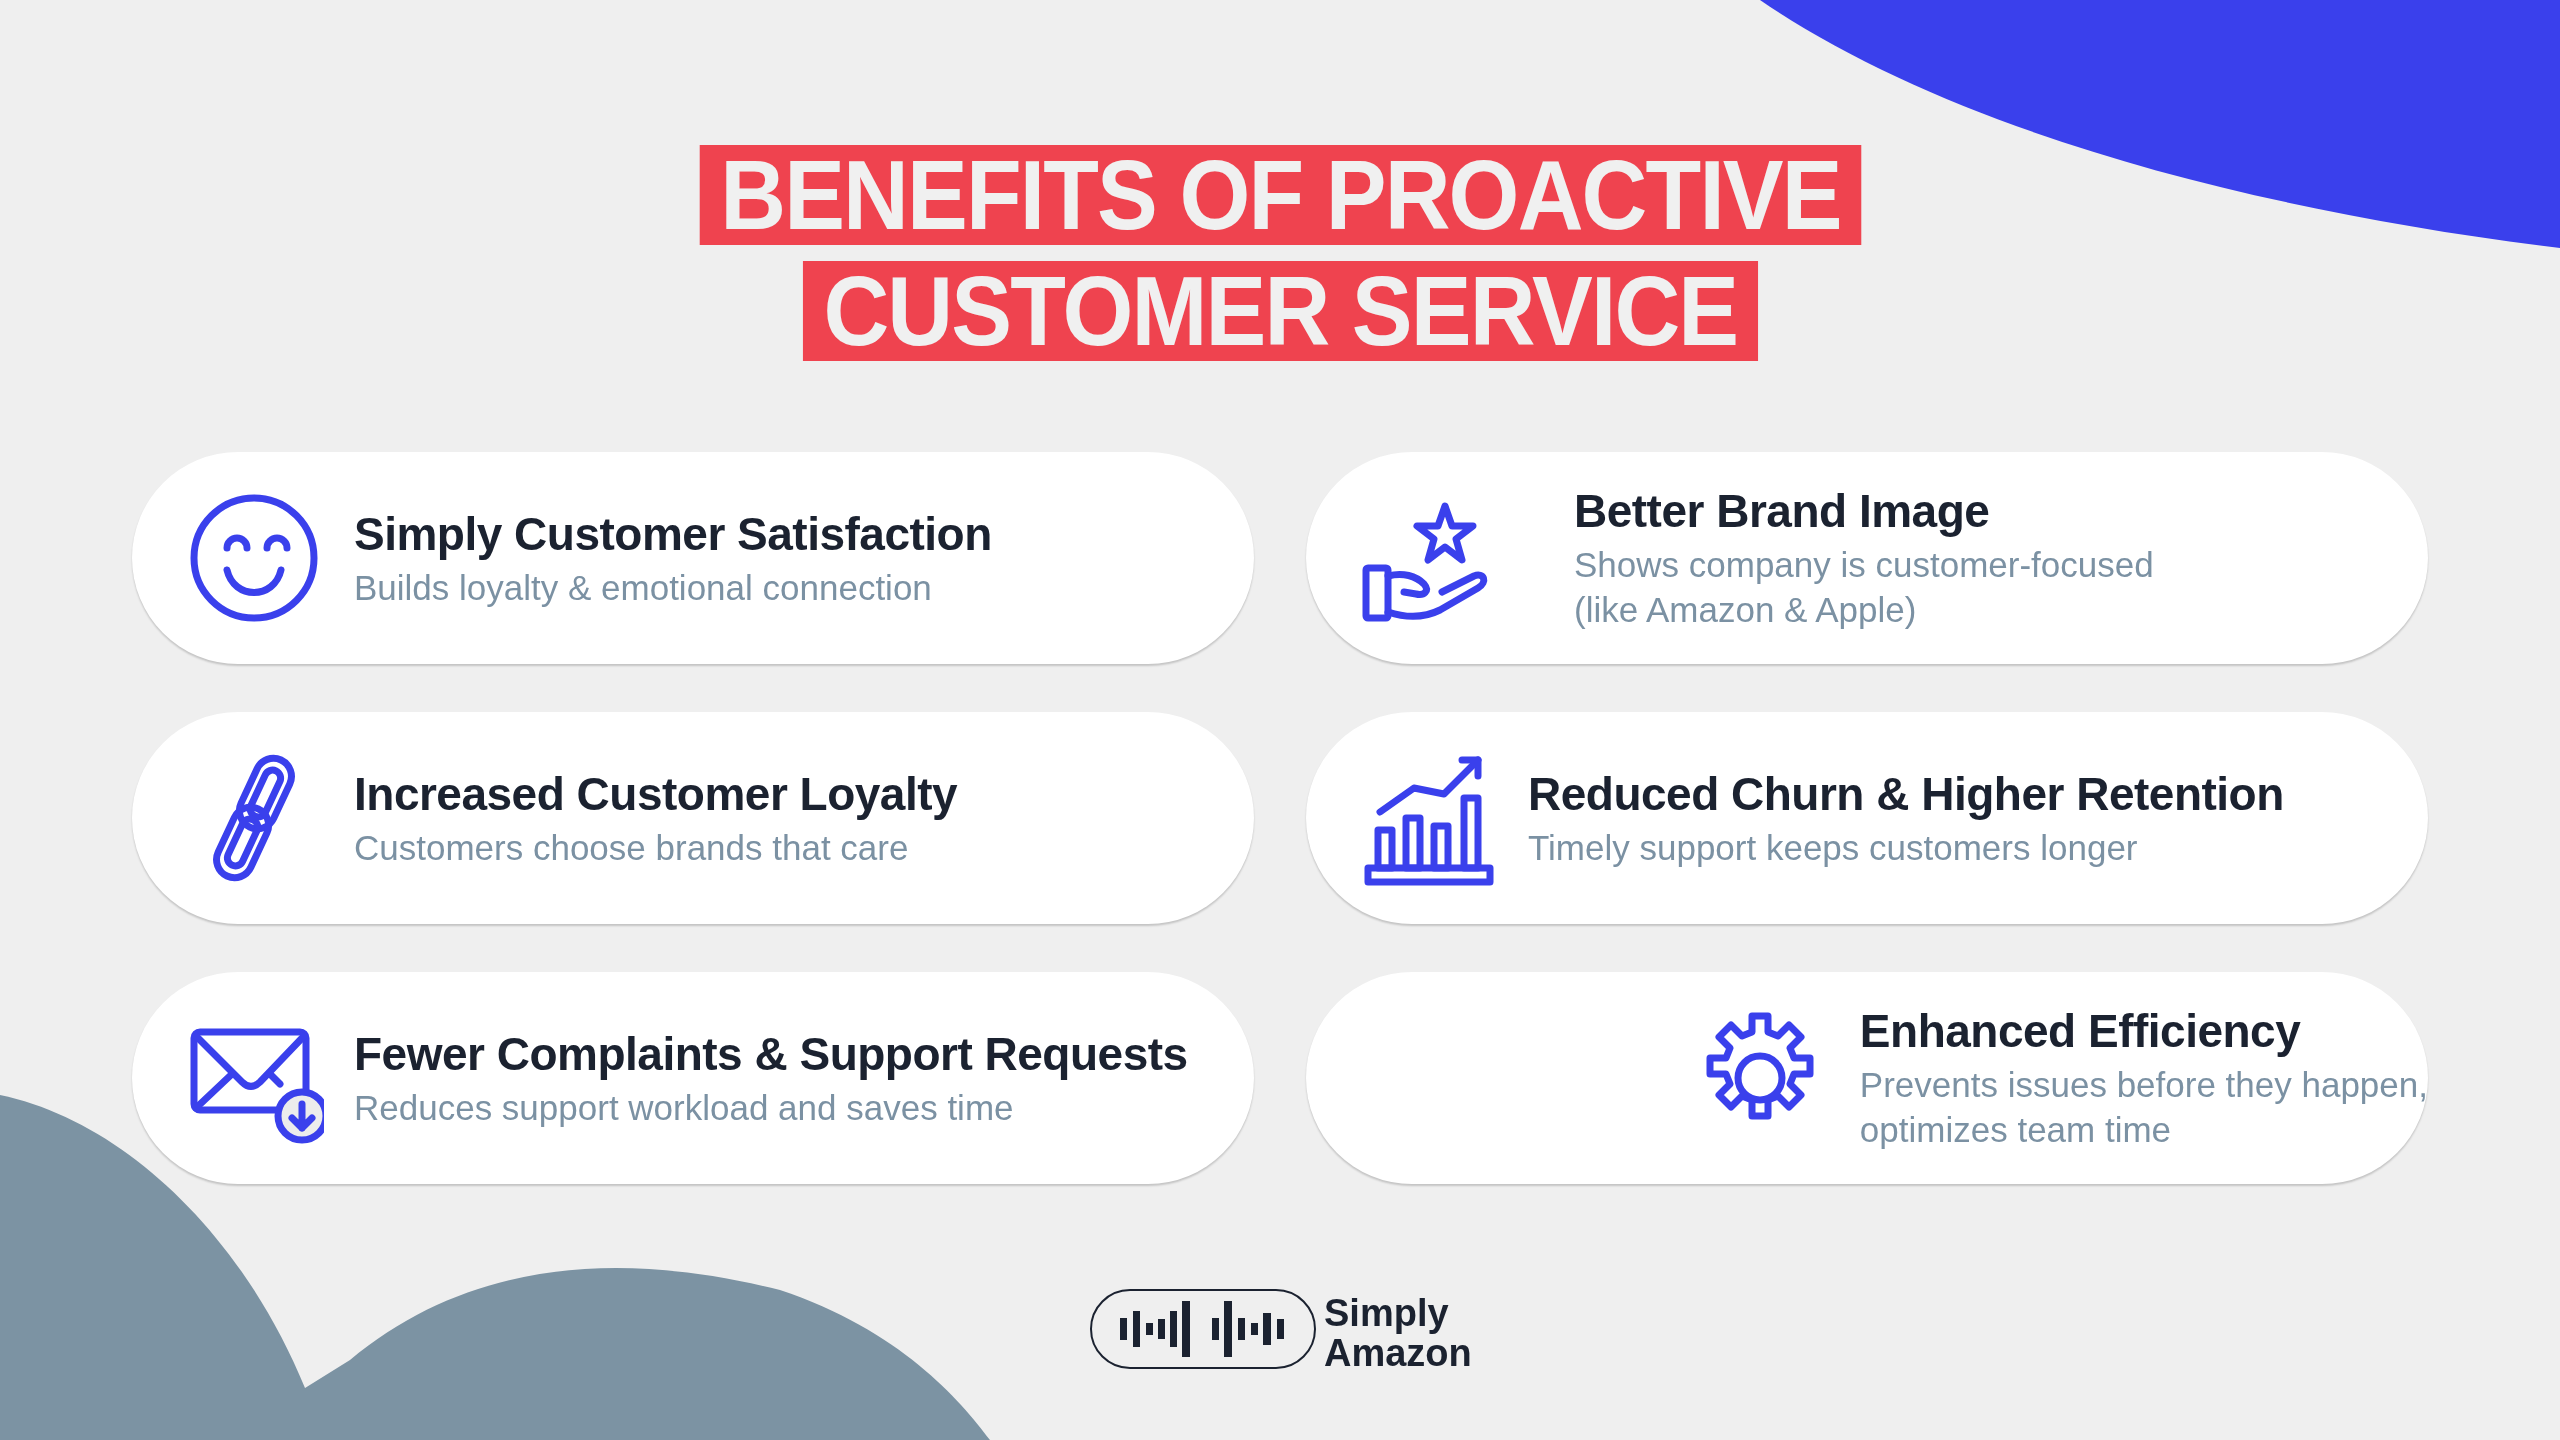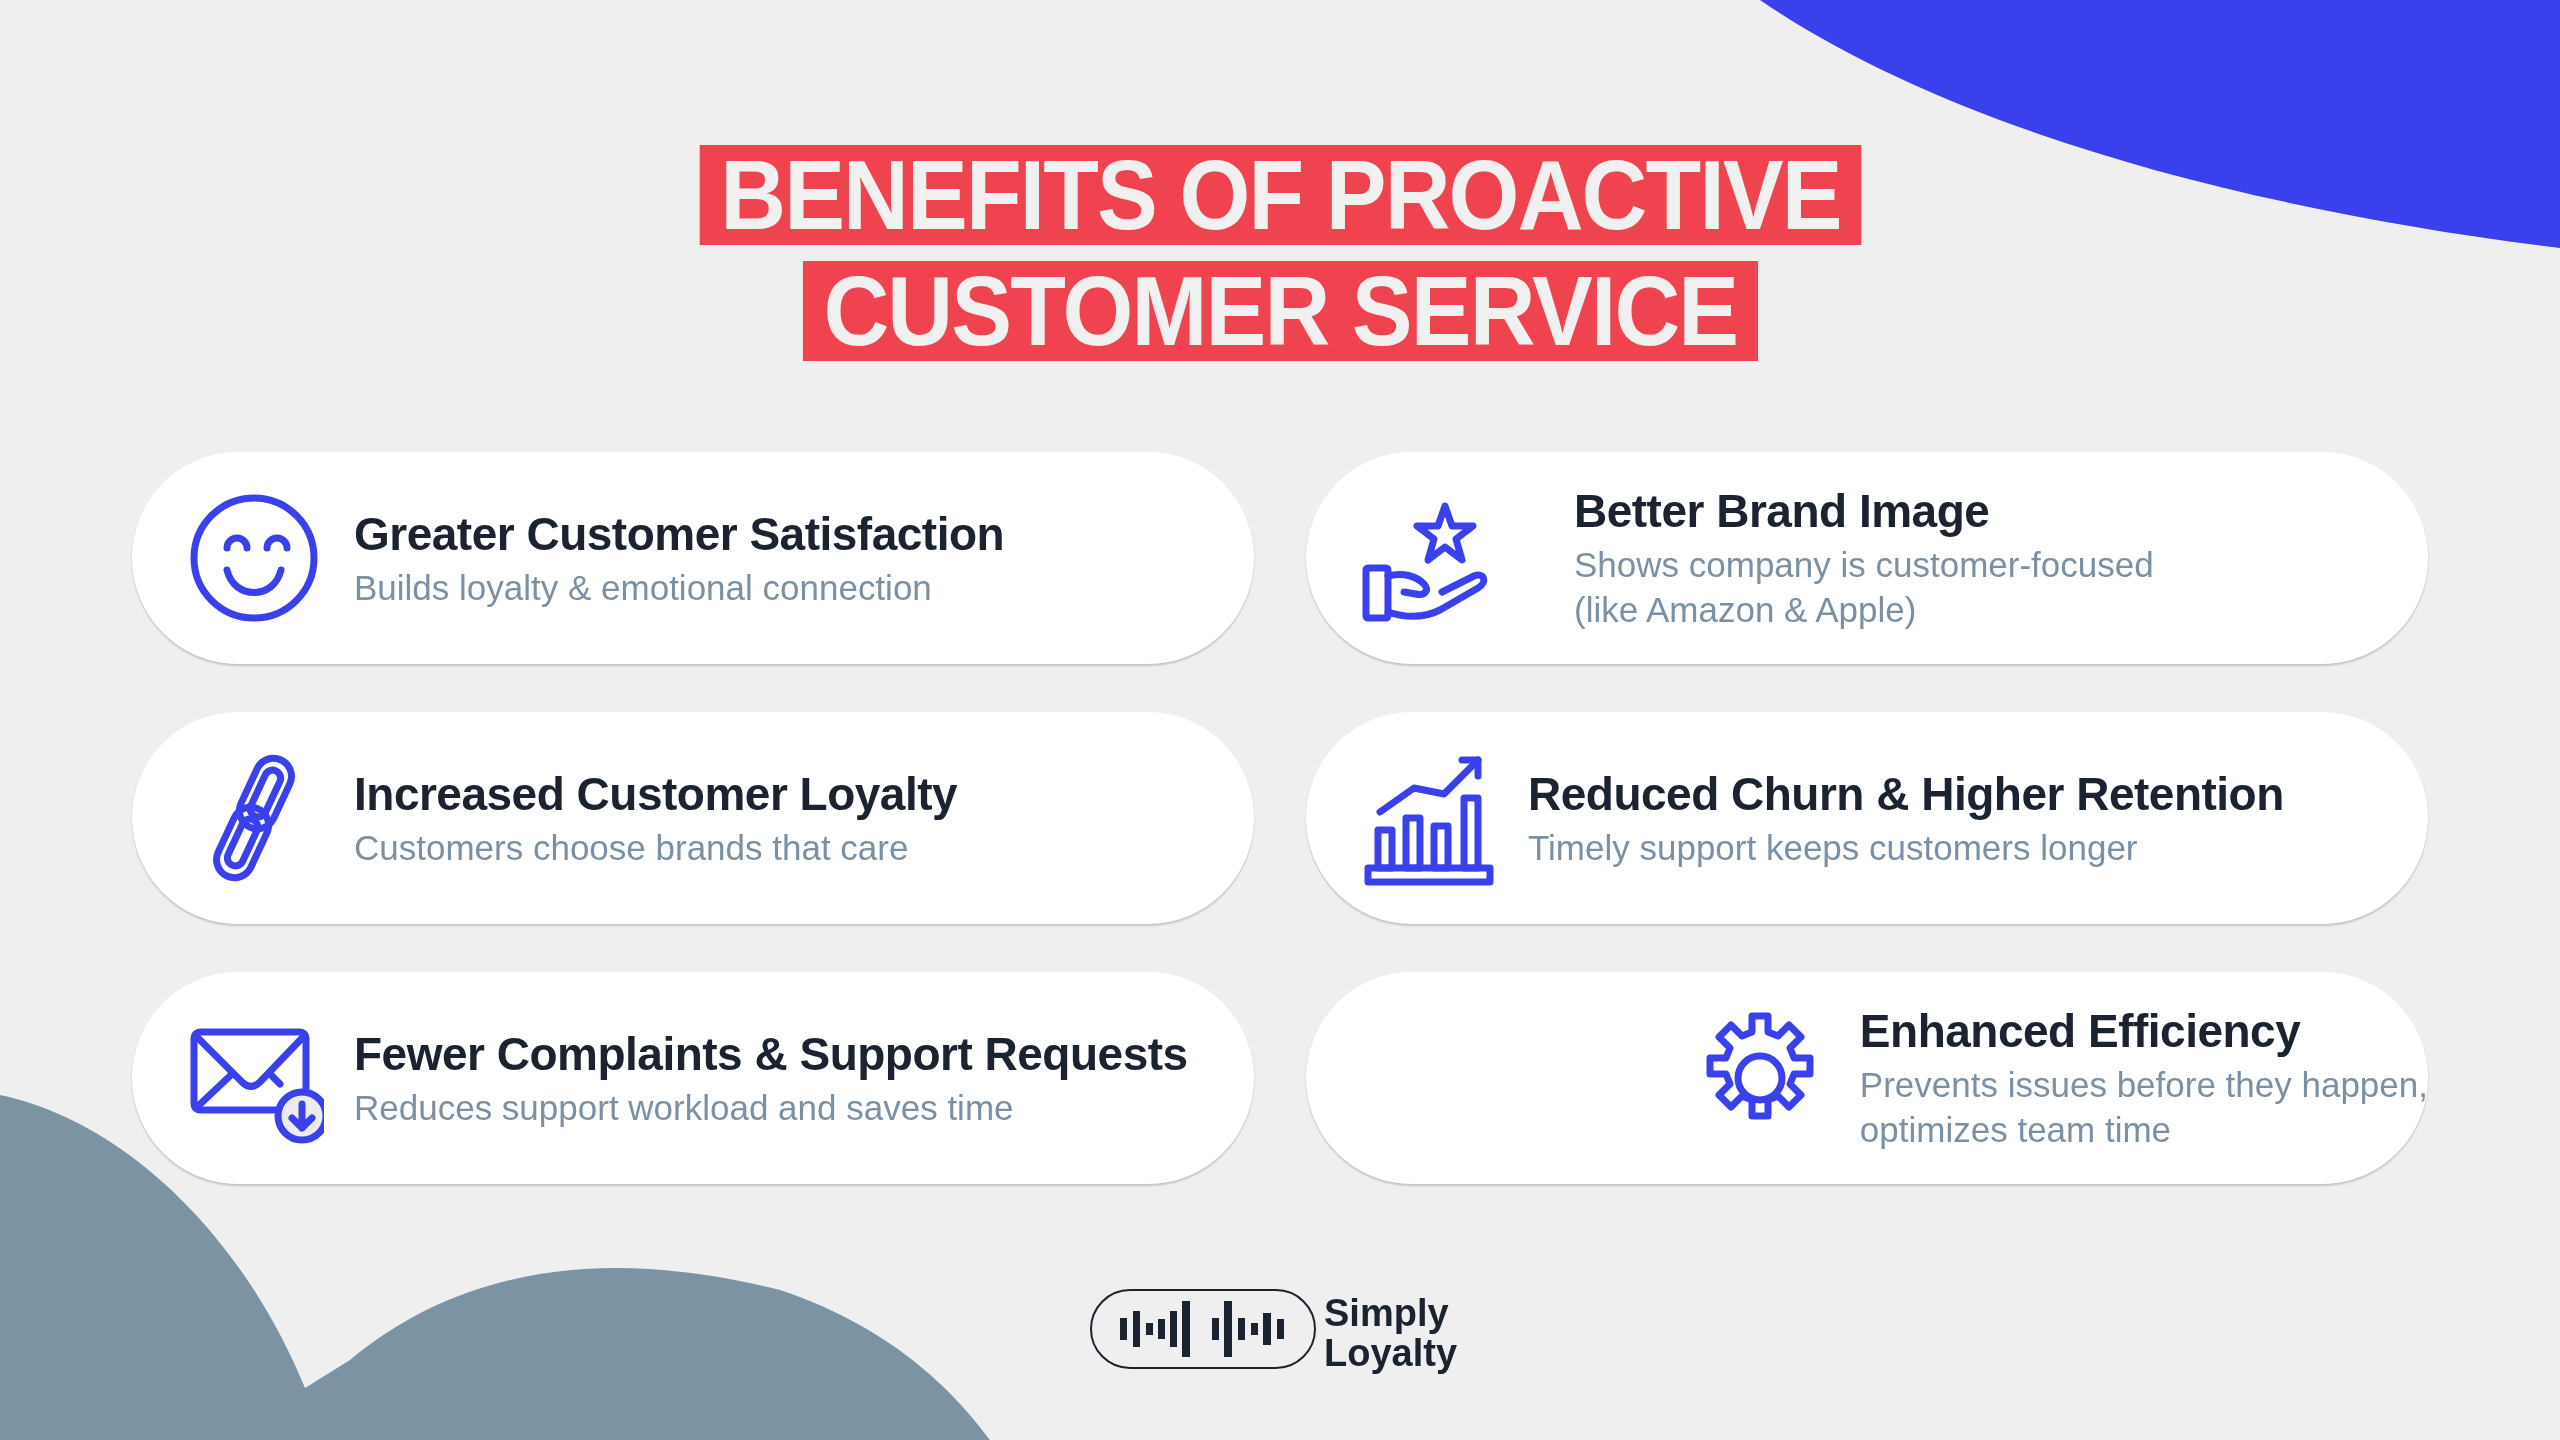--- a/index.html
+++ b/index.html
@@ -66,21 +66,21 @@
 <div class="card" style="left:132px;top:452px;">
   <div class="icon">
     <svg viewBox="0 0 140 140" fill="none" stroke="#3a40ec" stroke-width="7" stroke-linecap="round">
       <circle cx="70" cy="70" r="60"></circle>
       <path d="M43 60 a10 10 0 0 1 20 0"></path>
       <path d="M83 60 a10 10 0 0 1 20 0"></path>
       <path d="M43 82 C50 112 90 112 97 82"></path>
     </svg>
   </div>
   <div class="text">
-    <div class="heading">Greater Customer Satisfaction</div>
+    <div class="heading">Simply Customer Satisfaction</div>
     <div class="sub">Builds loyalty &amp; emotional connection</div>
   </div>
 </div>
 
 <div class="card" style="left:1306px;top:452px;gap:46px;">
   <div class="icon">
     <svg viewBox="0 0 140 140" fill="none" stroke="#3a40ec" stroke-width="7" stroke-linejoin="round" stroke-linecap="round">
       <path d="M87 18 L94 38 L115 38 L98 51 L104 72 L87 59 L70 72 L76 51 L59 38 L80 38 Z"></path>
       <rect x="8" y="80" width="22" height="50" rx="2"></rect>
       <path d="M30 88 C45 84 58 88 66 96 C72 103 66 108 58 106 L46 104"></path>
@@ -172,15 +172,15 @@
       <rect x="94" y="17" width="7" height="22"></rect>
       <rect x="106" y="0" width="8" height="56"></rect>
       <rect x="120" y="17" width="7" height="22"></rect>
       <rect x="133" y="22" width="7" height="12"></rect>
       <rect x="145" y="12" width="8" height="32"></rect>
       <rect x="159" y="18" width="7" height="20"></rect>
     </svg>
   </div>
   <div class="logo-text">
     <div>Simply</div>
-    <div>Loyalty</div>
+    <div>Amazon</div>
   </div>
 </div>
 
 </body></html>

